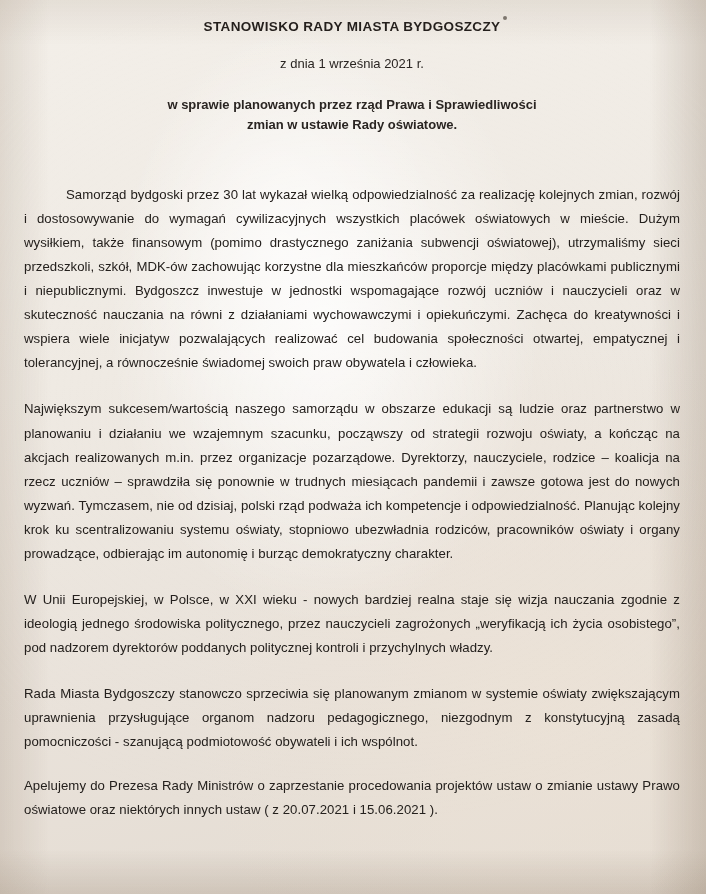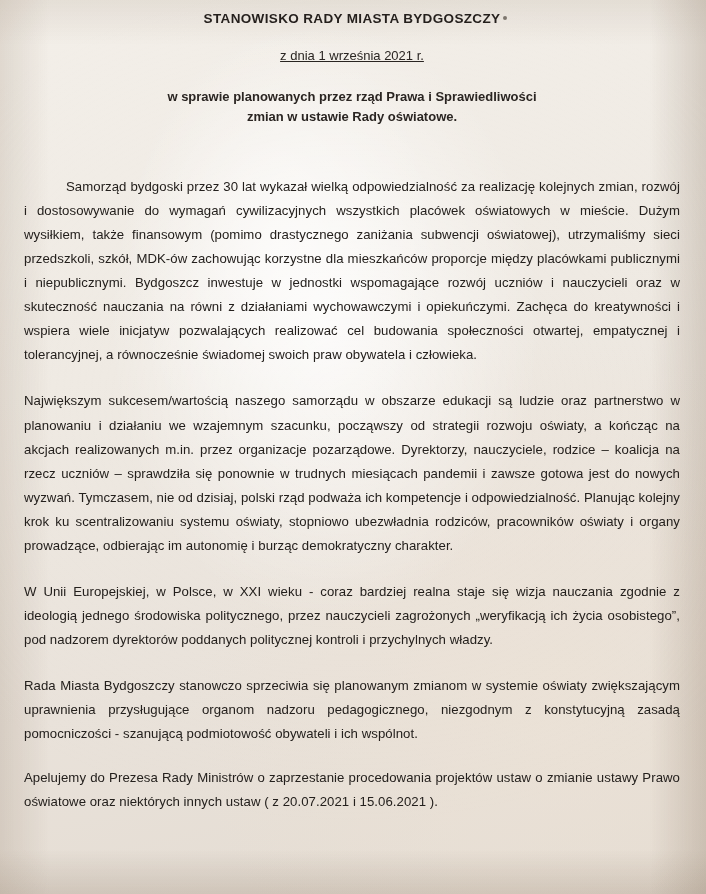--- a/index.html
+++ b/index.html
@@ -38,41 +38,40 @@
   #page::after {
     content: "";
     position: absolute;
     inset: 0;
     pointer-events: none;
     background: radial-gradient(ellipse 210px 300px at 40% 28%, rgba(255,255,255,0.55) 0%, rgba(255,255,255,0.18) 45%, rgba(255,255,255,0) 75%);
   }
   .content {
     position: relative;
     z-index: 3;
-    padding: 4px 26px 0 24px;
+    padding: 12px 26px 0 24px;
   }
   .title-block {
     text-align: center;
   }
   .doc-title {
     font-family: "Liberation Sans", sans-serif;
     font-weight: bold;
     font-size: 13.5px;
     letter-spacing: 0.35px;
     color: #241f1c;
     margin: 6px 0 0 0;
     line-height: 1.4;
   }
   .doc-date {
     font-family: "Liberation Sans", sans-serif;
     font-size: 13px;
     color: #2a2522;
     margin: 18px 0 0 0;
     line-height: 1.4;
-    text-decoration: underline;
   }
   .doc-subject {
     font-family: "Liberation Sans", sans-serif;
     font-size: 13px;
     color: #2a2522;
     margin: 22px 0 8px 0;
     line-height: 1.55;
     font-weight: bold;
   }
   .doc-subject .l2 { display: block; }
@@ -120,21 +119,21 @@
       <div class="doc-date">z dnia 1 września 2021 r.</div>
       <div class="doc-subject">
         <span class="l1">w sprawie planowanych przez rząd Prawa i Sprawiedliwości</span>
         <span class="l2">zmian w ustawie Rady oświatowe.</span>
       </div>
     </div>
 
     <div class="body-block">
       <p class="para indent">Samorząd bydgoski przez 30 lat wykazał wielką odpowiedzialność za realizację kolejnych zmian, rozwój i dostosowywanie do wymagań cywilizacyjnych wszystkich placówek oświatowych w mieście. Dużym wysiłkiem, także finansowym (pomimo drastycznego zaniżania subwencji oświatowej), utrzymaliśmy sieci przedszkoli, szkół, MDK-ów zachowując korzystne dla mieszkańców proporcje między placówkami publicznymi i niepublicznymi. Bydgoszcz inwestuje w jednostki wspomagające rozwój uczniów i nauczycieli oraz w skuteczność nauczania na równi z działaniami wychowawczymi i opiekuńczymi. Zachęca do kreatywności i wspiera wiele inicjatyw pozwalających realizować cel budowania społeczności otwartej, empatycznej i tolerancyjnej, a równocześnie świadomej swoich praw obywatela i człowieka.</p>
       <p class="para">Największym sukcesem/wartością naszego samorządu w obszarze edukacji są ludzie oraz partnerstwo w planowaniu i działaniu we wzajemnym szacunku, począwszy od strategii rozwoju oświaty, a kończąc na akcjach realizowanych m.in. przez organizacje pozarządowe. Dyrektorzy, nauczyciele, rodzice – koalicja na rzecz uczniów – sprawdziła się ponownie w trudnych miesiącach pandemii i zawsze gotowa jest do nowych wyzwań. Tymczasem, nie od dzisiaj, polski rząd podważa ich kompetencje i odpowiedzialność. Planując kolejny krok ku scentralizowaniu systemu oświaty, stopniowo ubezwładnia rodziców, pracowników oświaty i organy prowadzące, odbierając im autonomię i burząc demokratyczny charakter.</p>
-      <p class="para fade-1">W Unii Europejskiej, w Polsce, w XXI wieku - coraz bardziej realna staje się wizja nauczania zgodnie z ideologią jednego środowiska politycznego, przez nauczycieli zagrożonych „weryfikacją ich życia osobistego”, pod nadzorem dyrektorów poddanych politycznej kontroli i przychylnych władzy.</p>
+      <p class="para fade-1">W Unii Europejskiej, w Polsce, w XXI wieku - nowych bardziej realna staje się wizja nauczania zgodnie z ideologią jednego środowiska politycznego, przez nauczycieli zagrożonych „weryfikacją ich życia osobistego”, pod nadzorem dyrektorów poddanych politycznej kontroli i przychylnych władzy.</p>
       <p class="para tight">Rada Miasta Bydgoszczy stanowczo sprzeciwia się planowanym zmianom w systemie oświaty zwiększającym uprawnienia przysługujące organom nadzoru pedagogicznego, niezgodnym z konstytucyjną zasadą pomocniczości - szanującą podmiotowość obywateli i ich wspólnot.</p>
       <p class="para fade-2">Apelujemy do Prezesa Rady Ministrów o zaprzestanie procedowania projektów ustaw o zmianie ustawy Prawo oświatowe oraz niektórych innych ustaw ( z 20.07.2021 i 15.06.2021 ).</p>
     </div>
 
   </div>
 
   <span class="dot-mark" style="left:503px; top:16px;"></span>
 
 </div>
 

